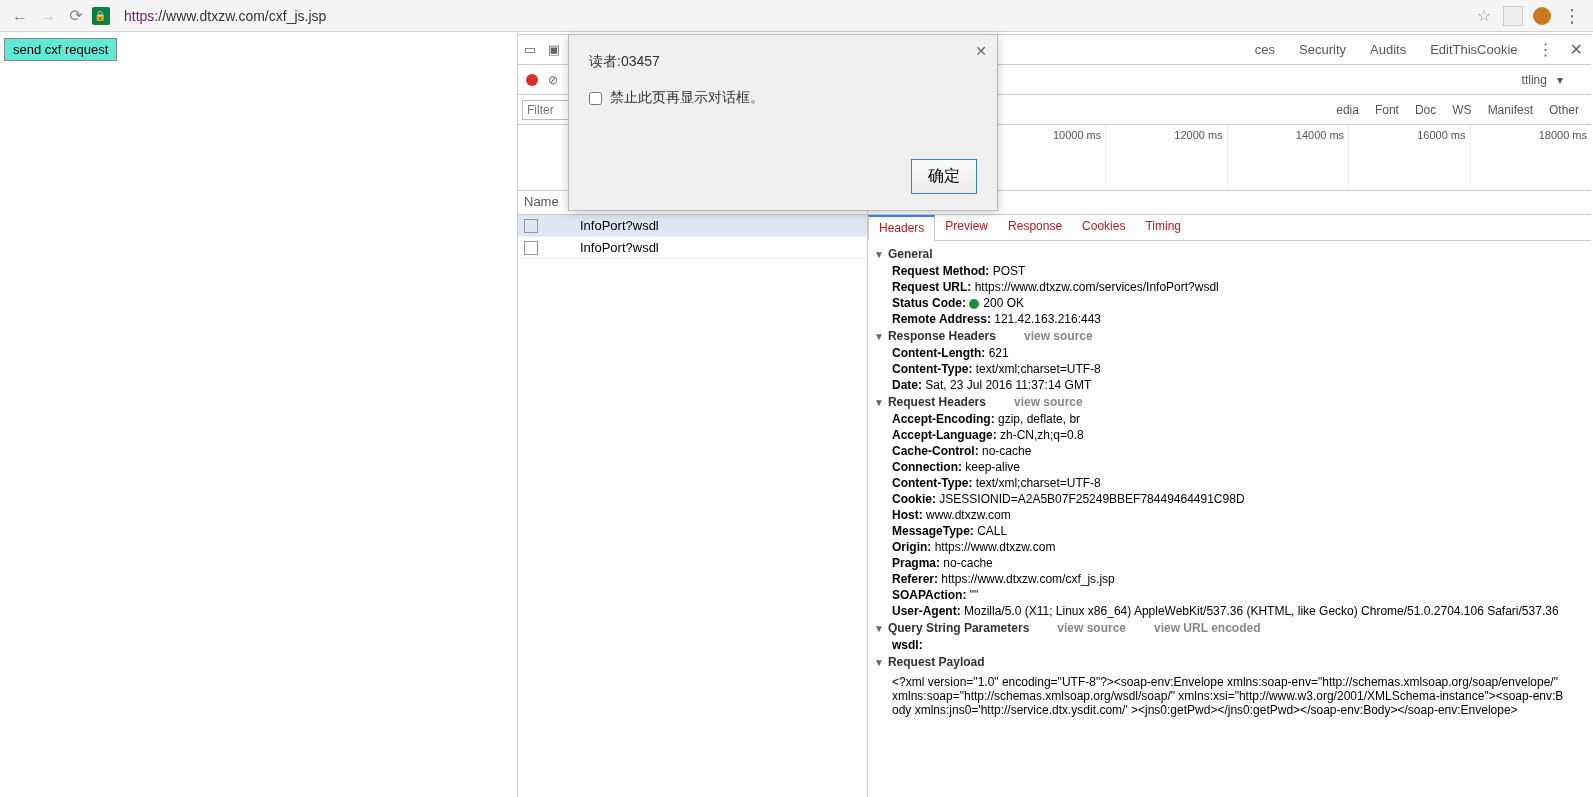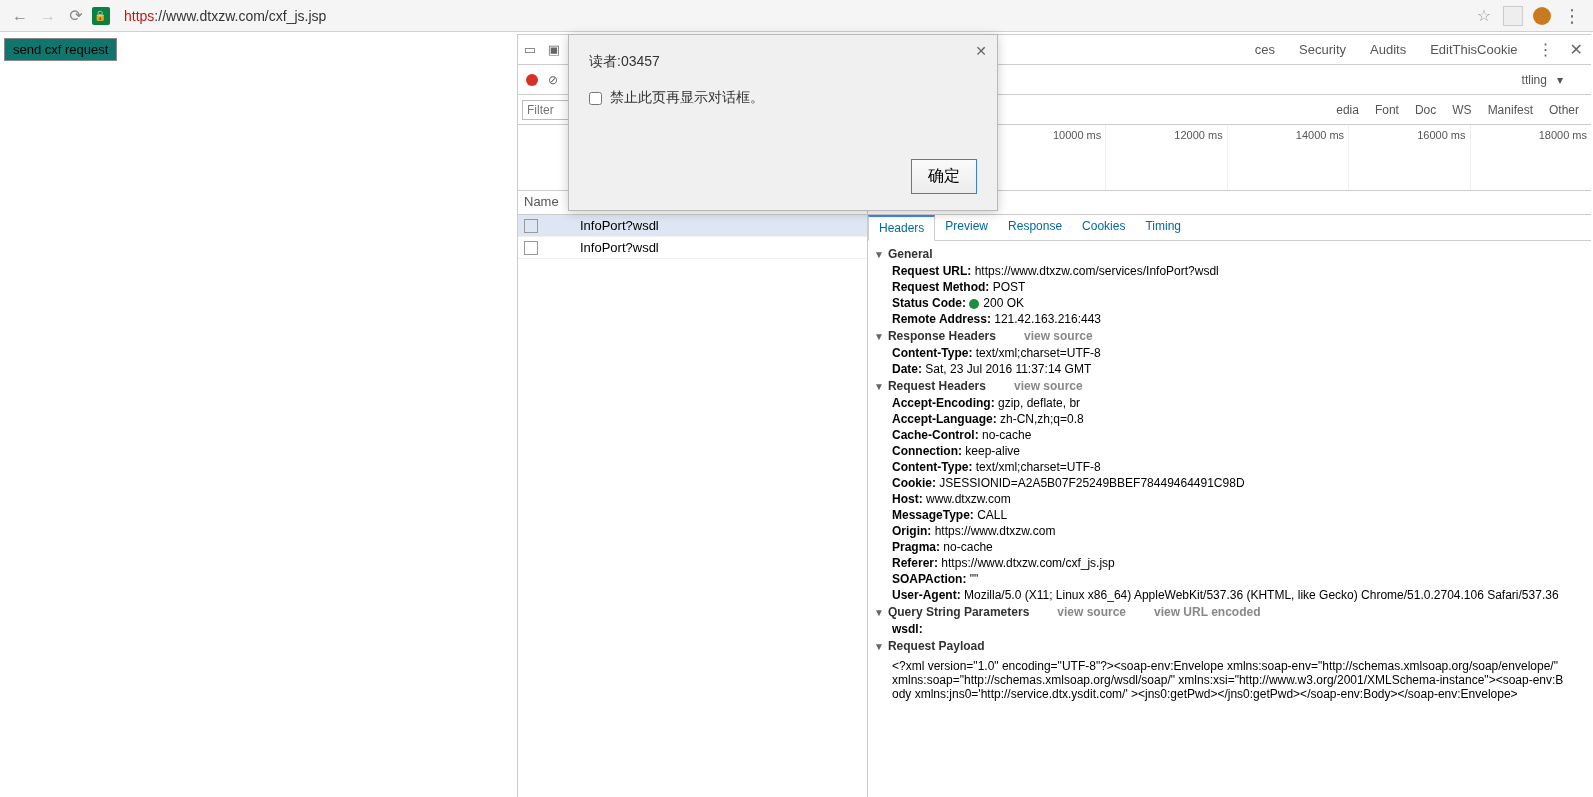--- a/index.html
+++ b/index.html
@@ -2,27 +2,27 @@
 <html><head>
 <meta charset="utf-8">
 <style>
 * { margin: 0; padding: 0; box-sizing: border-box; font-family: -apple-system, BlinkMacSystemFont, "Segoe UI", Arial, sans-serif; }
 body { width: 1593px; height: 797px; background: #fff; overflow: hidden; }
 .browser-toolbar { height: 32px; background: #f5f5f5; border-bottom: 1px solid #d0d0d0; display: flex; align-items: center; padding: 0 8px; }
 .nav-btn { width: 24px; height: 24px; display: flex; align-items: center; justify-content: center; margin-right: 4px; cursor: pointer; color: #888; }
 .nav-btn.disabled { color: #ccc; }
 .secure-icon { width: 18px; height: 18px; background: #0b8043; border-radius: 2px; display: inline-flex; align-items: center; justify-content: center; margin-right: 6px; color: #fff; font-size: 10px; }
 .url-bar { flex: 1; padding: 4px 8px; font-size: 14px; color: #333; }
-.url-bar .green { color: #b91c1c; }
+.url-bar .green { color: #701a75; }
 .star-icon { color: #999; font-size: 16px; margin: 0 8px; }
 .tb-icon { width: 20px; height: 20px; margin: 0 4px; }
 .cookie-icon { width: 18px; height: 18px; border-radius: 50%; background: #c97a1e; display: inline-block; margin: 0 6px; }
 .menu-dots { color: #666; font-size: 18px; letter-spacing: -2px; margin: 0 6px; }
 .page-content { position: absolute; top: 38px; left: 4px; }
-.send-btn { border: 1px solid #888; background: #0f766e; padding: 3px 8px; font-size: 13px; }
+.send-btn { border: 1px solid #888; background: #5eead4; padding: 3px 8px; font-size: 13px; }
 .devtools { position: absolute; left: 517px; top: 34px; right: 2px; bottom: 0; background: #fff; border-left: 1px solid #ccc; border-top: 1px solid #ccc; }
 .dt-tabs { height: 30px; border-bottom: 1px solid #ccc; display: flex; align-items: center; font-size: 13px; color: #555; }
 .dt-tabs .icon-btn { width: 24px; text-align: center; color: #666; }
 .dt-tabs .tab { padding: 0 12px; }
 .dt-tabs .close { margin-left: auto; padding: 0 8px; font-size: 16px; color: #666; }
 .dt-toolbar { height: 30px; border-bottom: 1px solid #ccc; display: flex; align-items: center; font-size: 12px; color: #555; padding: 0 8px; }
 .record-dot { width: 12px; height: 12px; border-radius: 50%; background: #d93025; margin-right: 10px; }
 .dt-toolbar .drop { margin-left: auto; margin-right: 20px; }
 .filter-row { height: 30px; border-bottom: 1px solid #ccc; display: flex; align-items: center; padding: 0 4px; font-size: 12px; }
 .filter-input { width: 140px; height: 20px; border: 1px solid #bbb; padding: 1px 4px; font-size: 12px; margin-right: 8px; }
@@ -30,21 +30,21 @@
 .timeline { height: 66px; border-bottom: 1px solid #ccc; display: flex; font-size: 11px; color: #555; }
 .timeline .tick { flex: 1; text-align: right; padding-right: 4px; padding-top: 4px; border-left: 1px solid #eee; }
 .nh { height: 24px; border-bottom: 1px solid #ccc; display: flex; font-size: 13px; color: #555; }
 .nh .col { padding: 3px 6px; border-right: 1px solid #ccc; }
 .split { display: flex; height: calc(100% - 180px); }
 .reqlist { width: 350px; border-right: 1px solid #ccc; }
 .reqlist .row { display: flex; align-items: center; padding: 3px 6px; font-size: 13px; border-bottom: 1px solid #f0f0f0; gap: 36px; }
 .reqlist .row.sel { background: #dde6f2; }
 .reqlist .ic { width: 14px; height: 14px; border: 1px solid #999; margin-right: 6px; }
 .details { flex: 1; overflow: hidden; font-size: 13px; }
-.det-tabs { height: 26px; border-bottom: 1px solid #ccc; display: flex; color: #0369a1; font-size: 12px; }
+.det-tabs { height: 26px; border-bottom: 1px solid #ccc; display: flex; color: #b91c1c; font-size: 12px; }
 .det-tabs .dt { padding: 4px 10px; }
 .det-tabs .dt.active { border: 1px solid #ccc; border-bottom: 1px solid #fff; border-top: 2px solid #4285f4; margin-bottom: -1px; }
 .det-body { padding: 4px 0; height: calc(100% - 26px); overflow-y: auto; font-family: Menlo, Consolas, monospace; font-size: 12px; }
 .sec-hdr { padding: 2px 6px; color: #333; font-weight: bold; display: flex; align-items: center; }
 .sec-hdr .tri { margin-right: 4px; color: #666; font-size: 10px; }
 .sec-hdr .vs { margin-left: 28px; color: #888; font-weight: bold; }
 .kv { padding: 1px 0 1px 24px; }
 .kv .k { font-weight: bold; display: inline; }
 .kv .v { display: inline; }
 .status-dot { width: 10px; height: 10px; border-radius: 50%; background: #1e8e3e; display: inline-block; margin-right: 4px; vertical-align: middle; }
@@ -135,31 +135,32 @@
         <span class="dt">Response</span>
         <span class="dt">Cookies</span>
         <span class="dt">Timing</span>
       </div>
       <div class="det-body">
         <div class="sec-hdr">
             <span class="tri">▼</span>
             <span>General</span>
           </div>
         <div id="general-items">
+            <div class="kv"><span class="k">Request Method: </span><span class="v">POST</span></div>
             <div class="kv"><span class="k">Request URL: </span><span class="v">https://www.dtxzw.com/services/InfoPort?wsdl</span></div>
-            <div class="kv"><span class="k">Request Method: </span><span class="v">POST</span></div>
             <div class="kv"><span class="k">Status Code: </span><span class="v"><span class="status-dot"></span>200 OK</span></div>
             <div class="kv"><span class="k">Remote Address: </span><span class="v">121.42.163.216:443</span></div>
           </div>
         <div class="sec-hdr">
             <span class="tri">▼</span>
             <span>Response Headers</span>
             <span class="vs">view source</span>
           </div>
         <div id="resp-items">
+            <div class="kv"><span class="k">Content-Length: </span><span class="v">621</span></div>
             <div class="kv"><span class="k">Content-Type: </span><span class="v">text/xml;charset=UTF-8</span></div>
             <div class="kv"><span class="k">Date: </span><span class="v">Sat, 23 Jul 2016 11:37:14 GMT</span></div>
           </div>
         <div class="sec-hdr">
             <span class="tri">▼</span>
             <span>Request Headers</span>
             <span class="vs">view source</span>
           </div>
         <div id="req-items">
             <div class="kv"><span class="k">Accept-Encoding: </span><span class="v">gzip, deflate, br</span></div>

